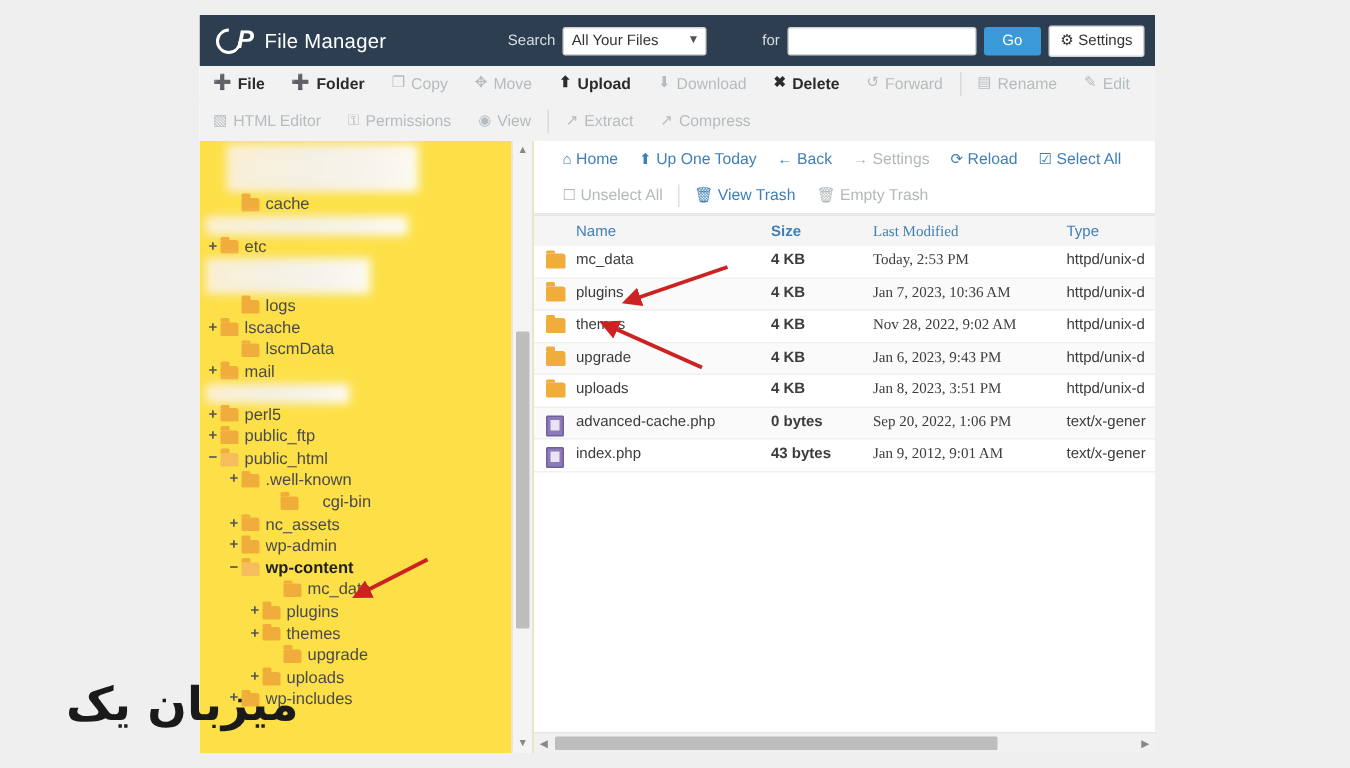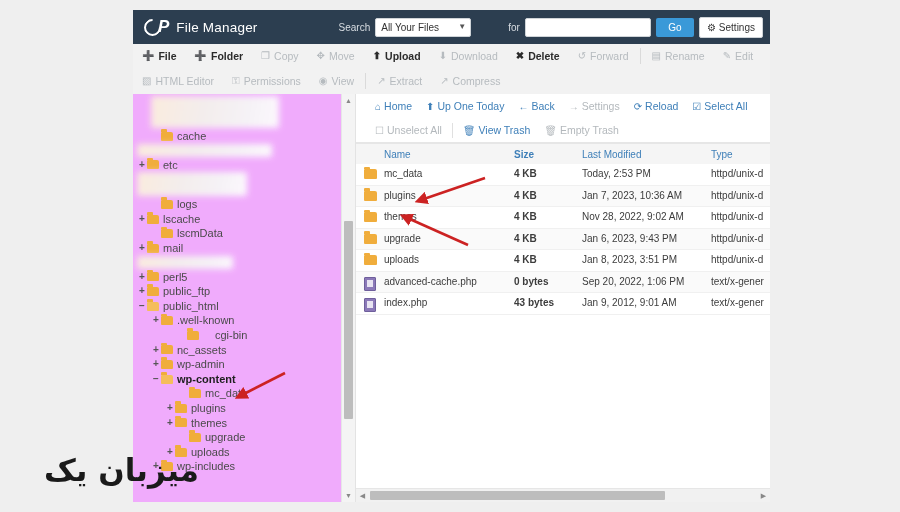--- a/index.html
+++ b/index.html
@@ -106,21 +106,21 @@
 
   
   .body-area {
     position: absolute; left: 0; top: 84px;
     width: 637px; height: 408px;
     background: #ffffff;
   }
   .left-pane {
     position: absolute; left: 0; top: 0;
     width: 222px; height: 408px;
-    background: #f0abfc;
+    background: #fde047;
     border-right: 1px solid #e3e3e3;
     overflow: hidden;
   }
   .tree {
     position: absolute; left: 0; top: 2px;
     width: 206px;
     font-size: 11px; color: #4a4a4a;
   }
   .tnode {
     display: flex; align-items: center;
@@ -207,21 +207,21 @@
     border-top: 1px solid #e6e6e6;
     border-bottom: 1px solid #e0e0e0;
   }
   .grid-head .col,
   .grid-row .col { position: absolute; font-size: 10px; white-space: nowrap; }
   .grid-head .col {
     top: 5px; color: #3e7fb8;
   }
   .col-name  { left: 28px; }
   .col-size  { left: 158px; font-weight: bold; }
-  .col-mod   { left: 226px; }
+  .col-mod   { left: 226px; font-family: Liberation Serif, serif; }
   .col-type  { left: 355px; }
 
   .grid-body {
     position: absolute; left: 0; top: 70px;
     width: 414px; height: 311px;
     background: #ffffff; overflow: hidden;
   }
   .grid-row {
     position: relative; height: 20.5px;
     border-bottom: 1px solid #f0f0f0;

